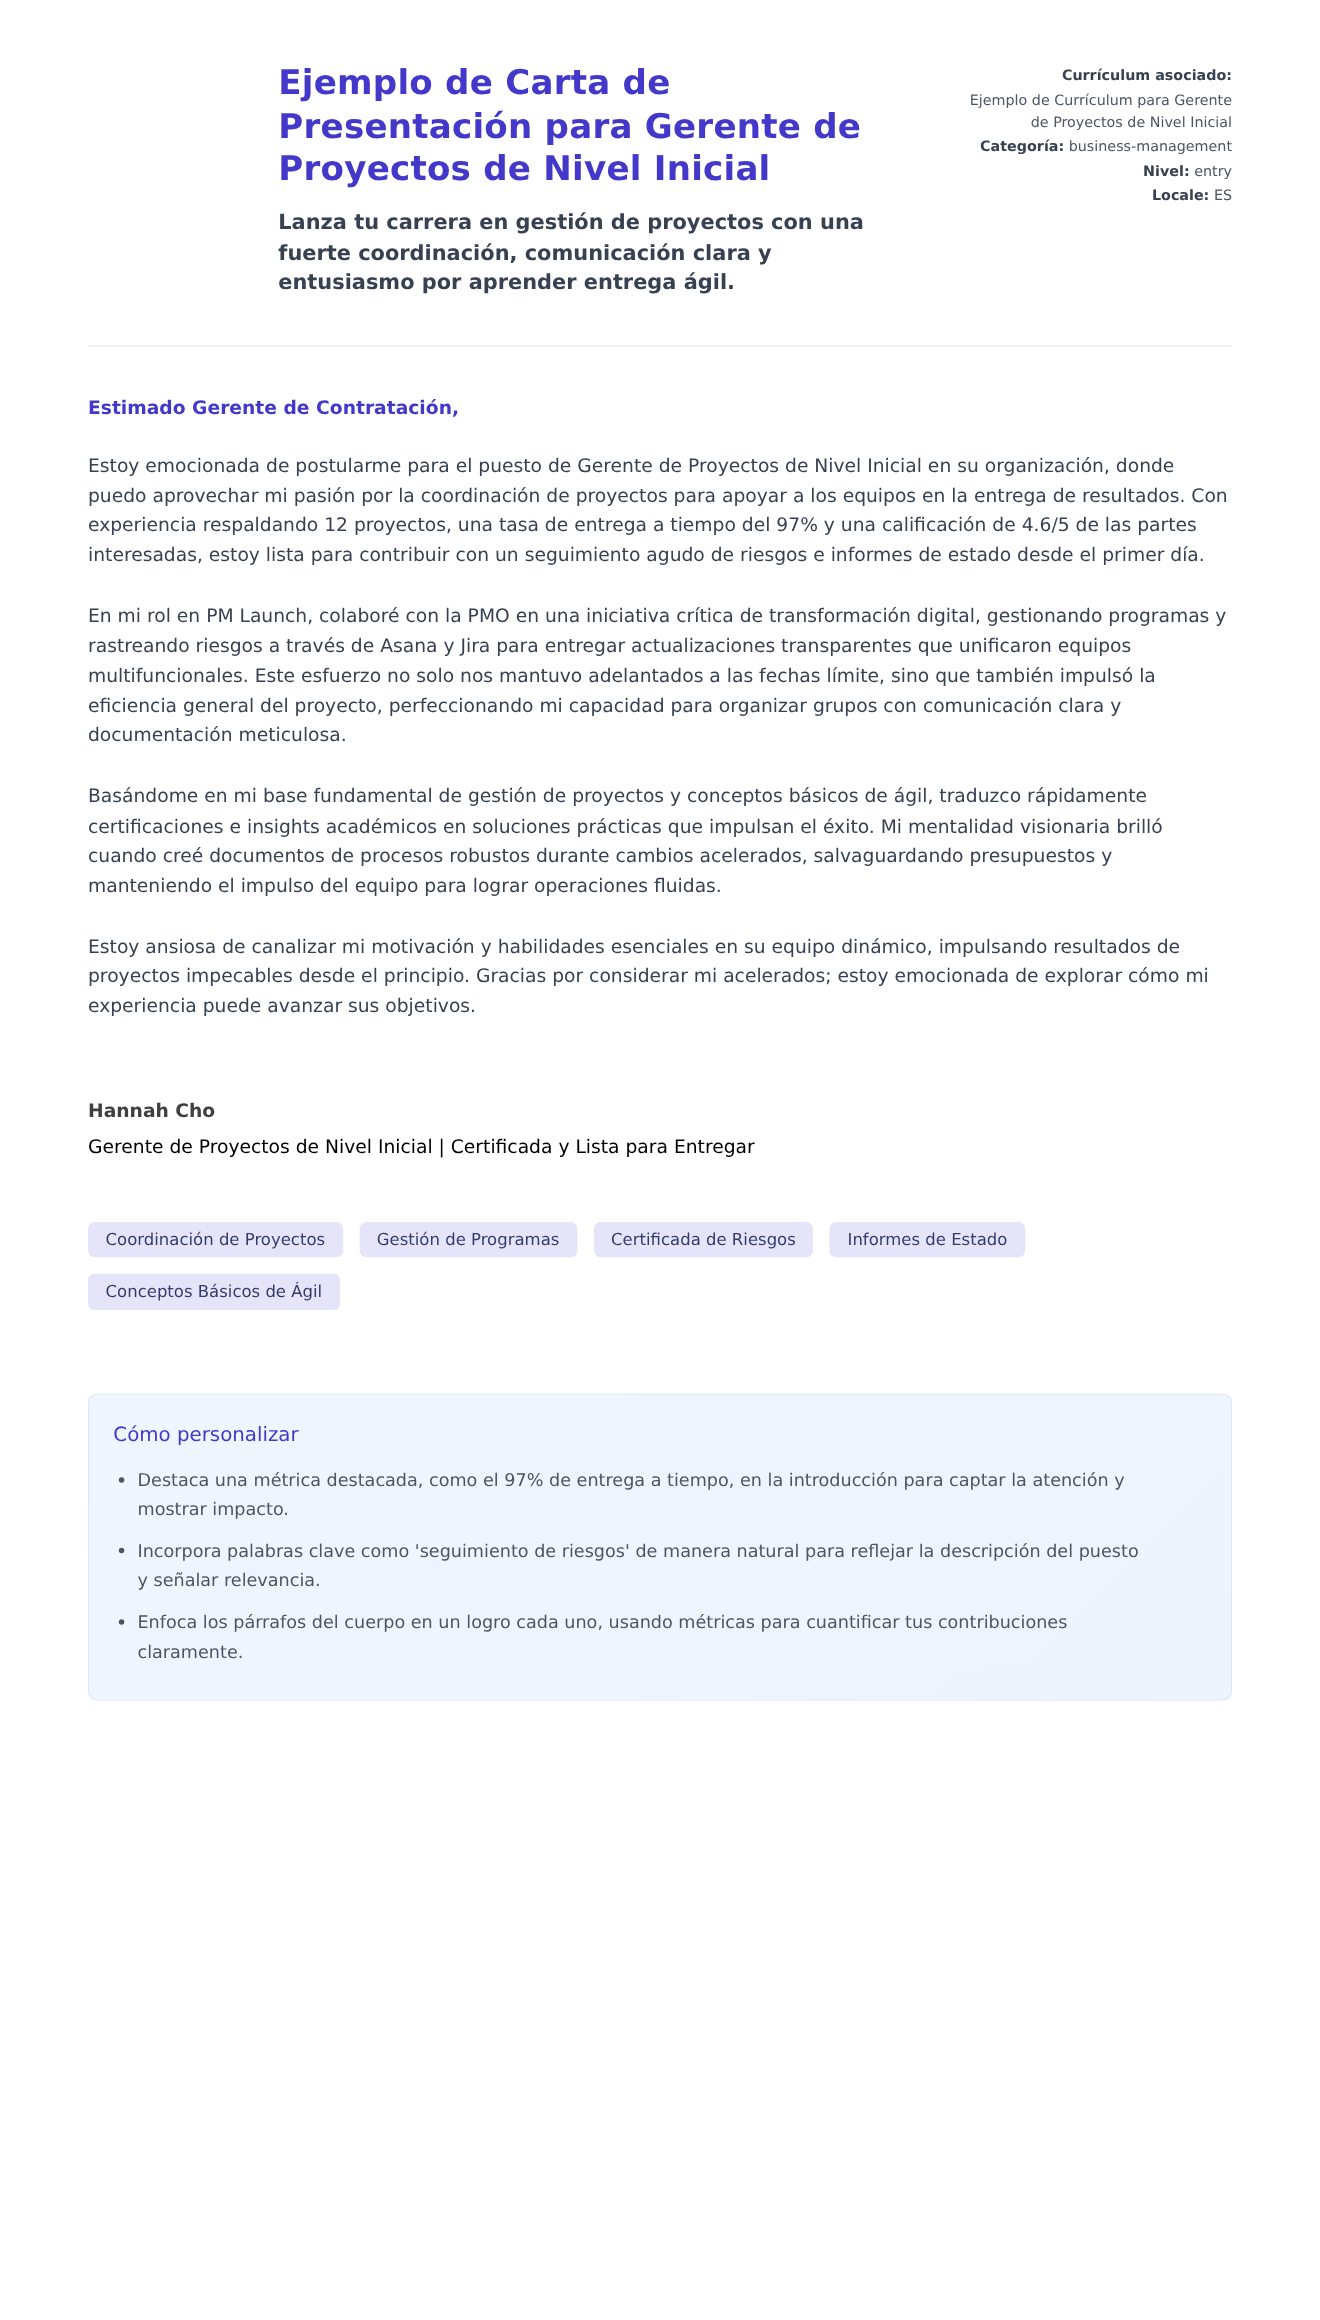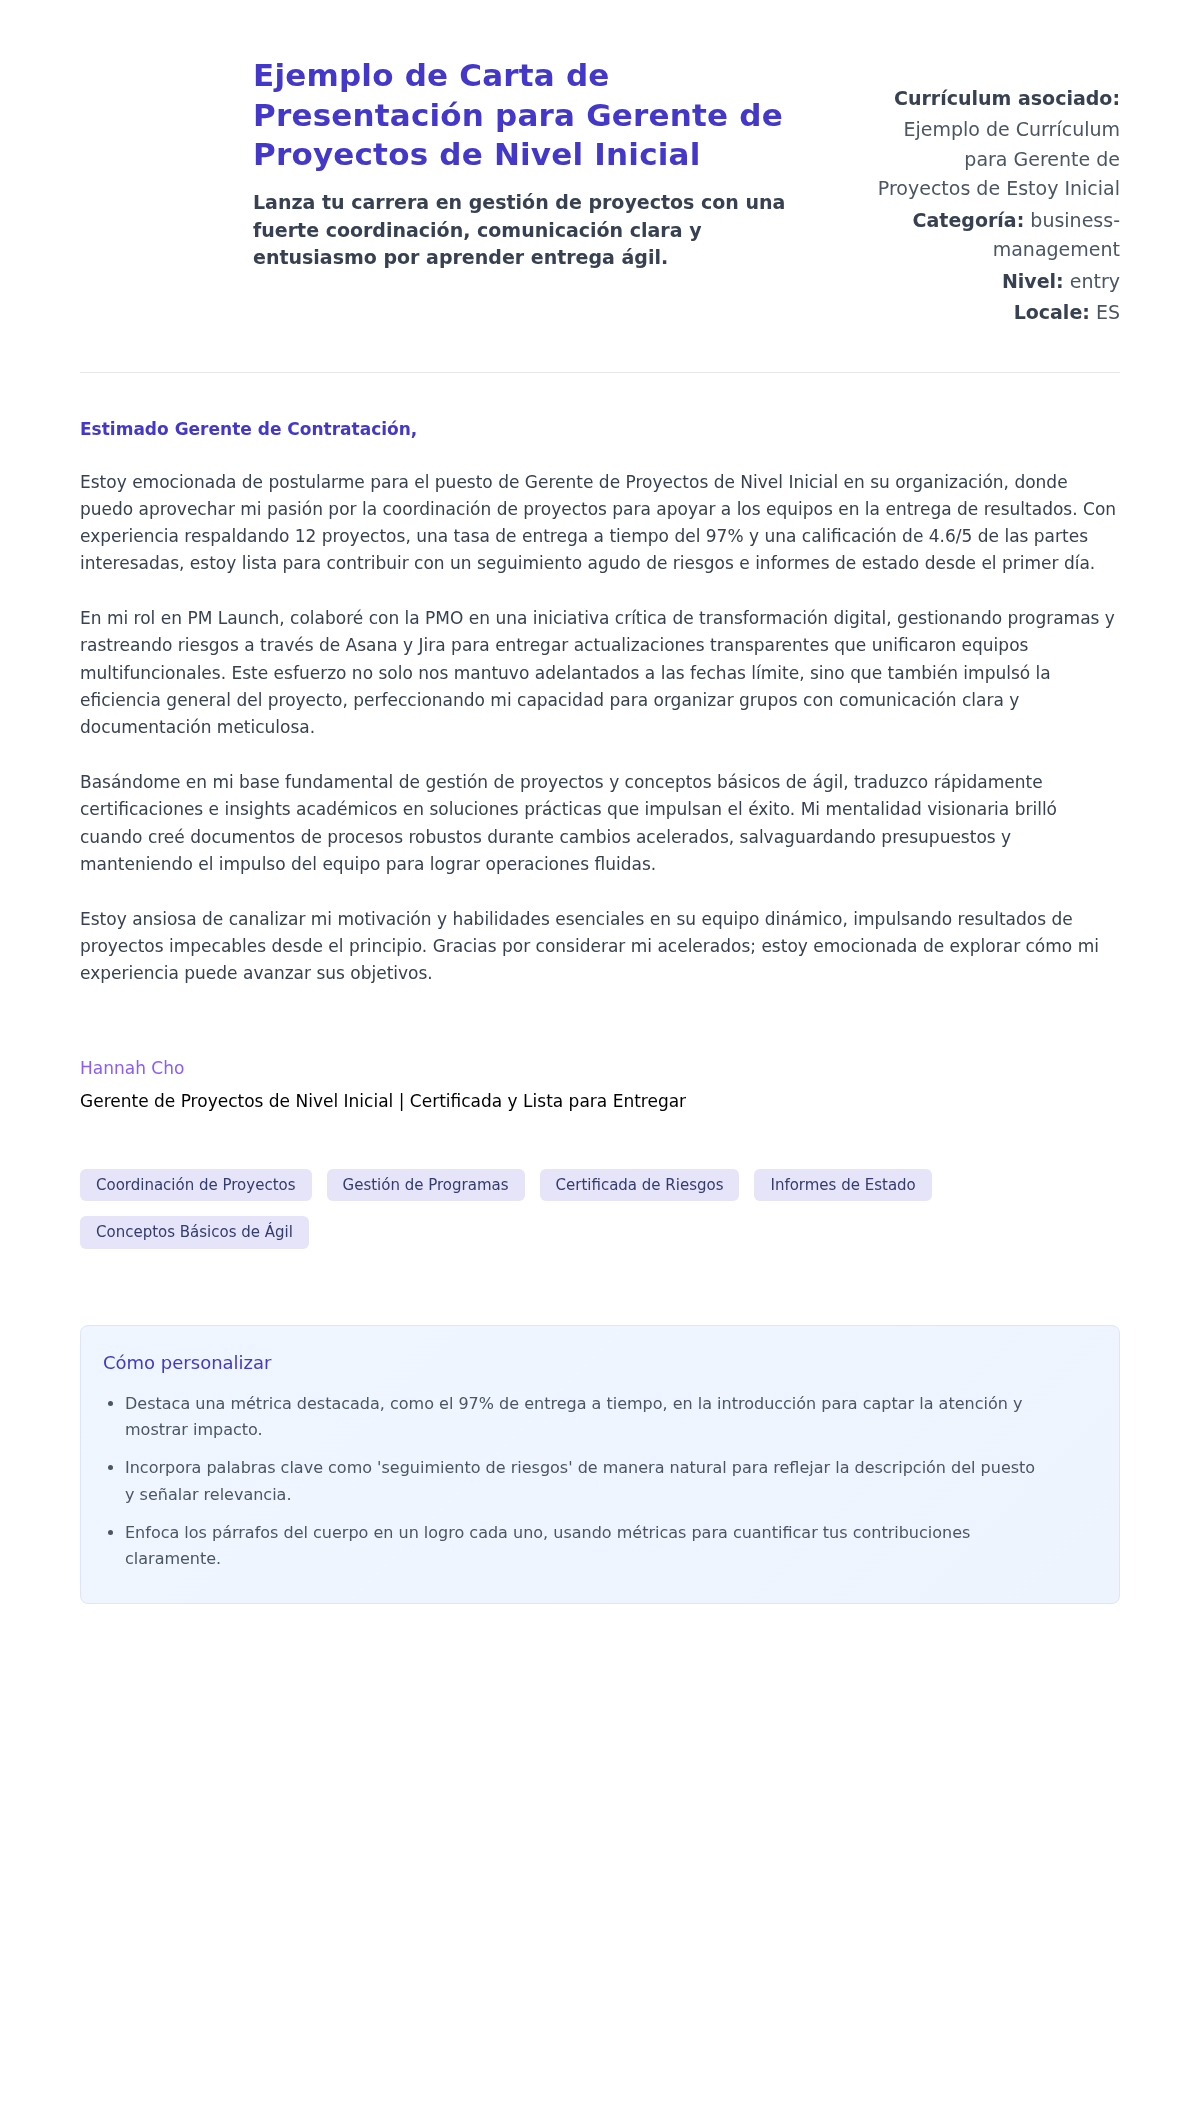--- a/index.html
+++ b/index.html
@@ -35,25 +35,24 @@
     margin-top: 14px;
     font-size: 19px;
     font-weight: 700;
     color: #374151;
     line-height: 1.45;
   }
   .header-meta {
     width: 250px;
     flex-shrink: 0;
     text-align: right;
-    font-size: 19px;
+    font-size: 13px;
     color: #4b5563;
     line-height: 1.55;
     padding-top: 4px;
-    margin-top: 24px;
   }
   .meta-label { font-weight: 700; color: #374151; }
   .meta-line { margin-bottom: 2px; }
 
   .divider {
     border: none;
     border-top: 1px solid #e5e7eb;
     margin-top: 42px;
   }
 
@@ -70,22 +69,22 @@
     line-height: 1.6;
     color: #374151;
     margin-bottom: 28px;
     max-width: 1040px;
   }
   .letter-body p:last-child { margin-bottom: 0; }
 
   .signature { margin-top: 70px; }
   .signature-name {
     font-size: 17px;
-    font-weight: 400;
-    color: #8b5cf6;
+    font-weight: 700;
+    color: #404040;
   }
   .signature-role {
     margin-top: 13px;
     font-size: 17px;
     color: #000000;
   }
 
   
   .tags {
     margin-top: 58px;
@@ -140,21 +139,21 @@
 
   <div class="header">
     <div class="header-left">
       <h1 class="page-title">Ejemplo de Carta de Presentación para Gerente de Proyectos de Nivel Inicial</h1>
       <div class="page-subtitle">Lanza tu carrera en gestión de proyectos con una fuerte coordinación, comunicación clara y entusiasmo por aprender entrega ágil.</div>
     </div>
     <div class="header-meta">
       <div class="meta-line">
         <span class="meta-label">Currículum asociado:</span>
       </div>
-      <div class="meta-line">Ejemplo de Currículum para Gerente de Proyectos de Estoy Inicial</div>
+      <div class="meta-line">Ejemplo de Currículum para Gerente de Proyectos de Nivel Inicial</div>
       <div class="meta-line">
         <span class="meta-label">Categoría:</span>
         <span>business-management</span>
       </div>
       <div class="meta-line">
         <span class="meta-label">Nivel:</span>
         <span>entry</span>
       </div>
       <div class="meta-line">
         <span class="meta-label">Locale:</span>

